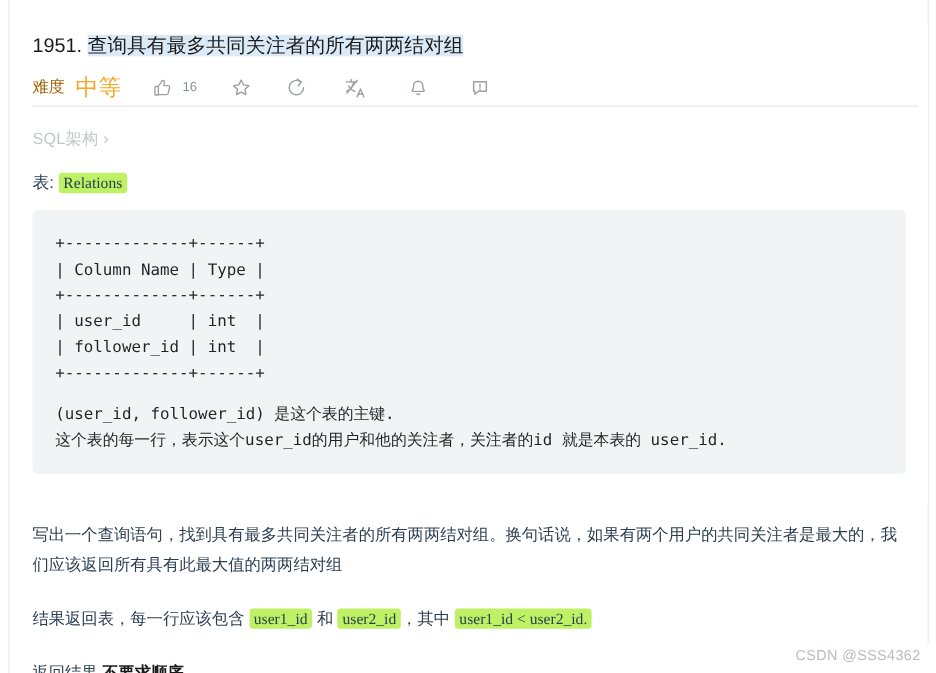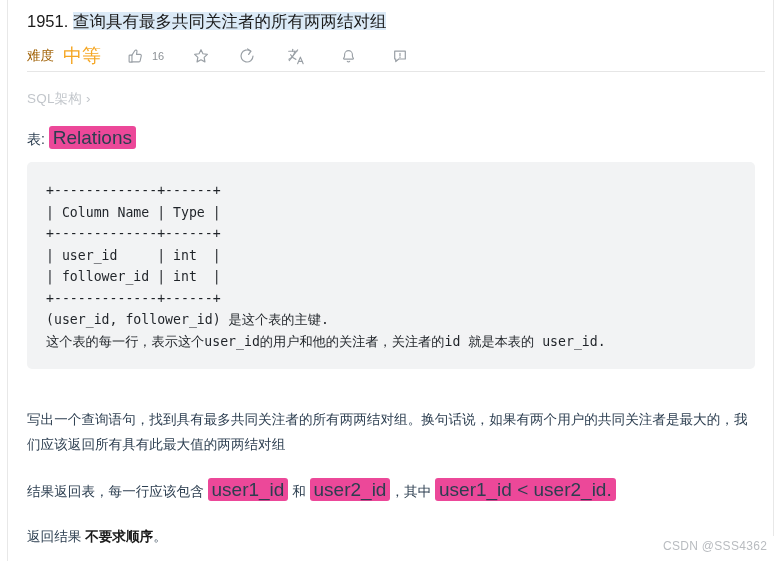--- a/index.html
+++ b/index.html
@@ -30,21 +30,21 @@
     left: 773px;
     top: 0;
     width: 1px;
     height: 536px;
     background: #e8e8e8;
   }
 
   .page {
     position: absolute;
     left: 8px;
-    top: 0;
+    top: 17px;
     width: 765px;
     height: 406px;
     background: #ffffff;
     box-sizing: border-box;
   }
 
   .content {
     padding: 0 18px 0 19px;
   }
 
@@ -117,25 +117,25 @@
   }
   .breadcrumb .chev { margin-left: 4px; color: #c2c6cb; }
 
   
   .table-label {
     margin-top: 19px;
     font-size: 14px;
     color: #2c3e50;
   }
   code.inline {
-    background: #ec4899;
+    background: #bef264;
     border-radius: 3px;
     padding: 1px 4px;
-    font-family: Liberation Sans, sans-serif;
-    font-size: 19px;
+    font-family: Liberation Serif, serif;
+    font-size: 13px;
     color: #2c3e50;
   }
 
   
   .codeblock {
     margin-top: 13px;
     width: 728px;
     background: #f2f3f4;
     border-radius: 5px;
     padding: 18px 0 16px 0;
@@ -145,20 +145,21 @@
     margin: 0;
     padding: 0 0 0 19px;
     font-family: "DejaVu Sans Mono", "Liberation Mono", monospace;
     font-size: 13.2px;
     line-height: 21.5px;
     color: #1f2328;
     white-space: pre;
   }
   .codeblock .note {
     padding: 0 0 0 19px;
+    margin-top: 13px;
     font-family: "DejaVu Sans Mono", "Liberation Mono", monospace;
     font-size: 13.2px;
     line-height: 22px;
     color: #1f2328;
     white-space: pre;
   }
 
   
   .para {
     margin-top: 38px;

